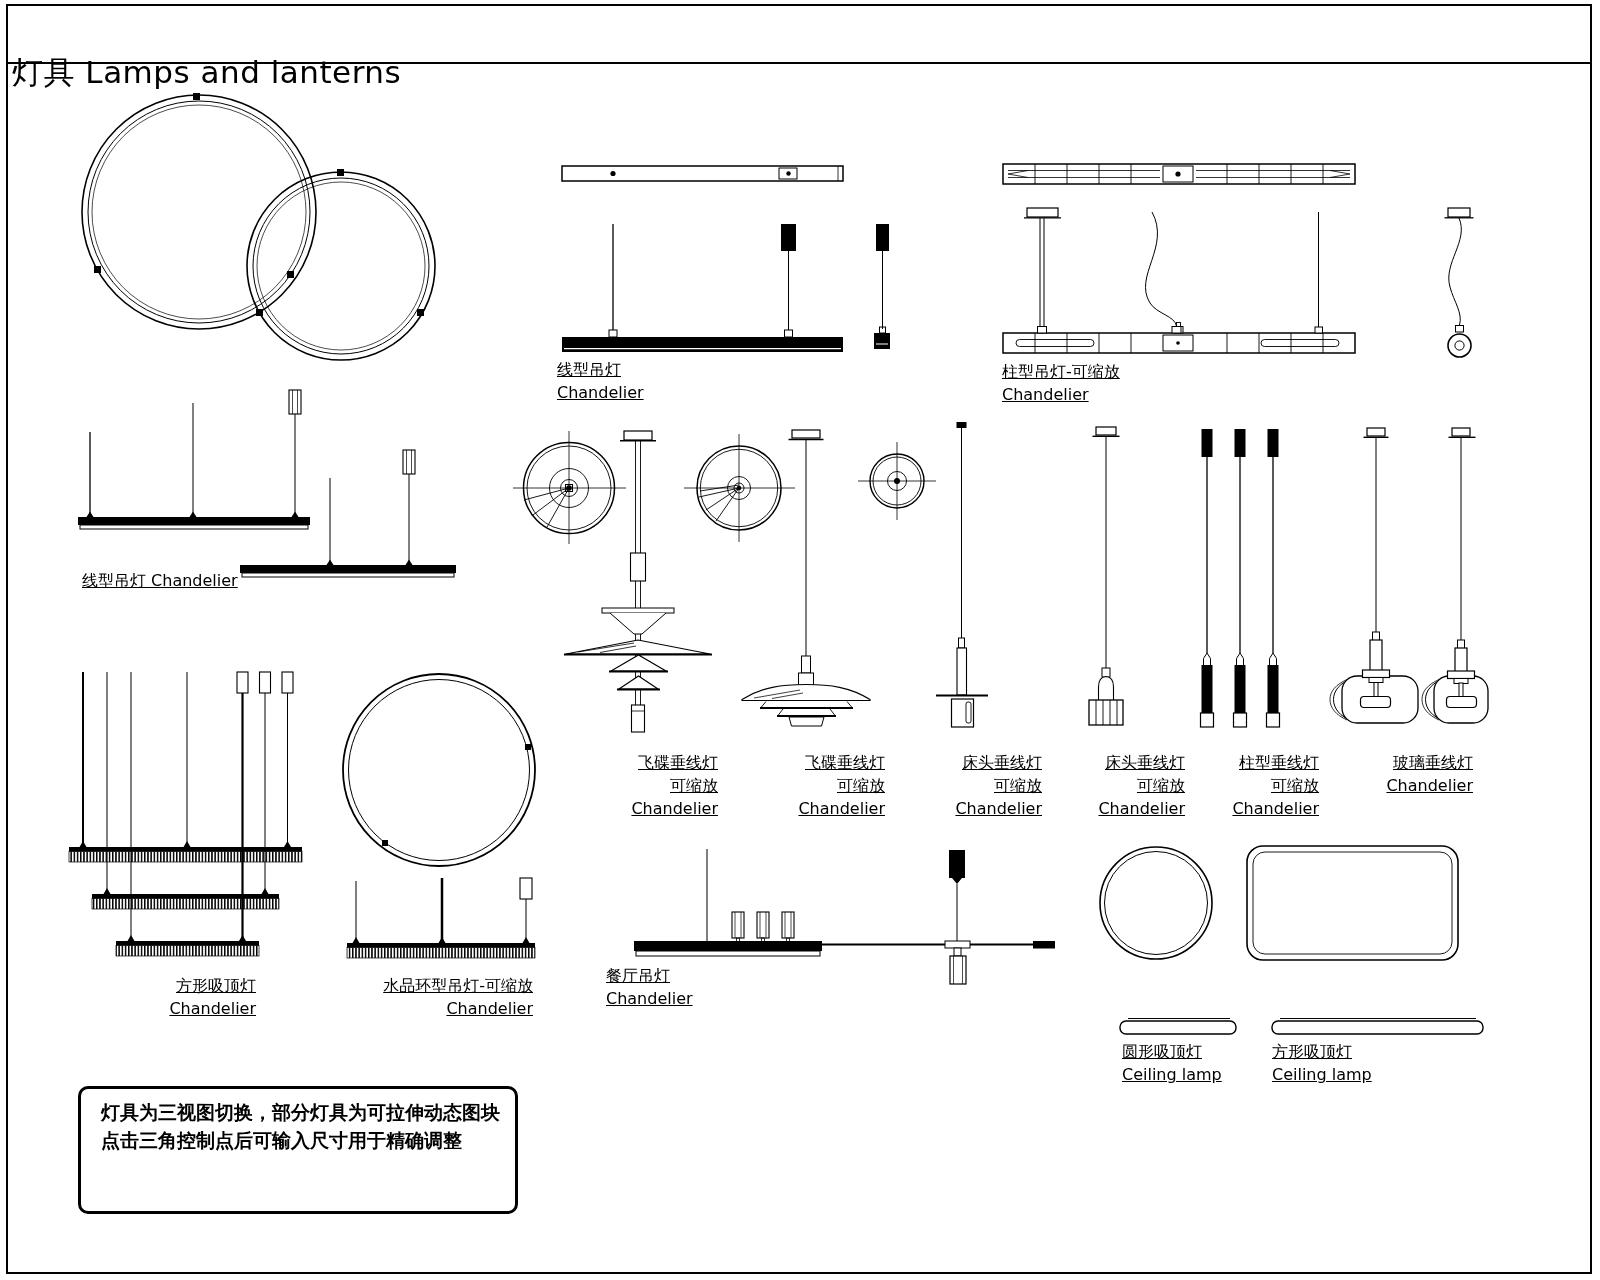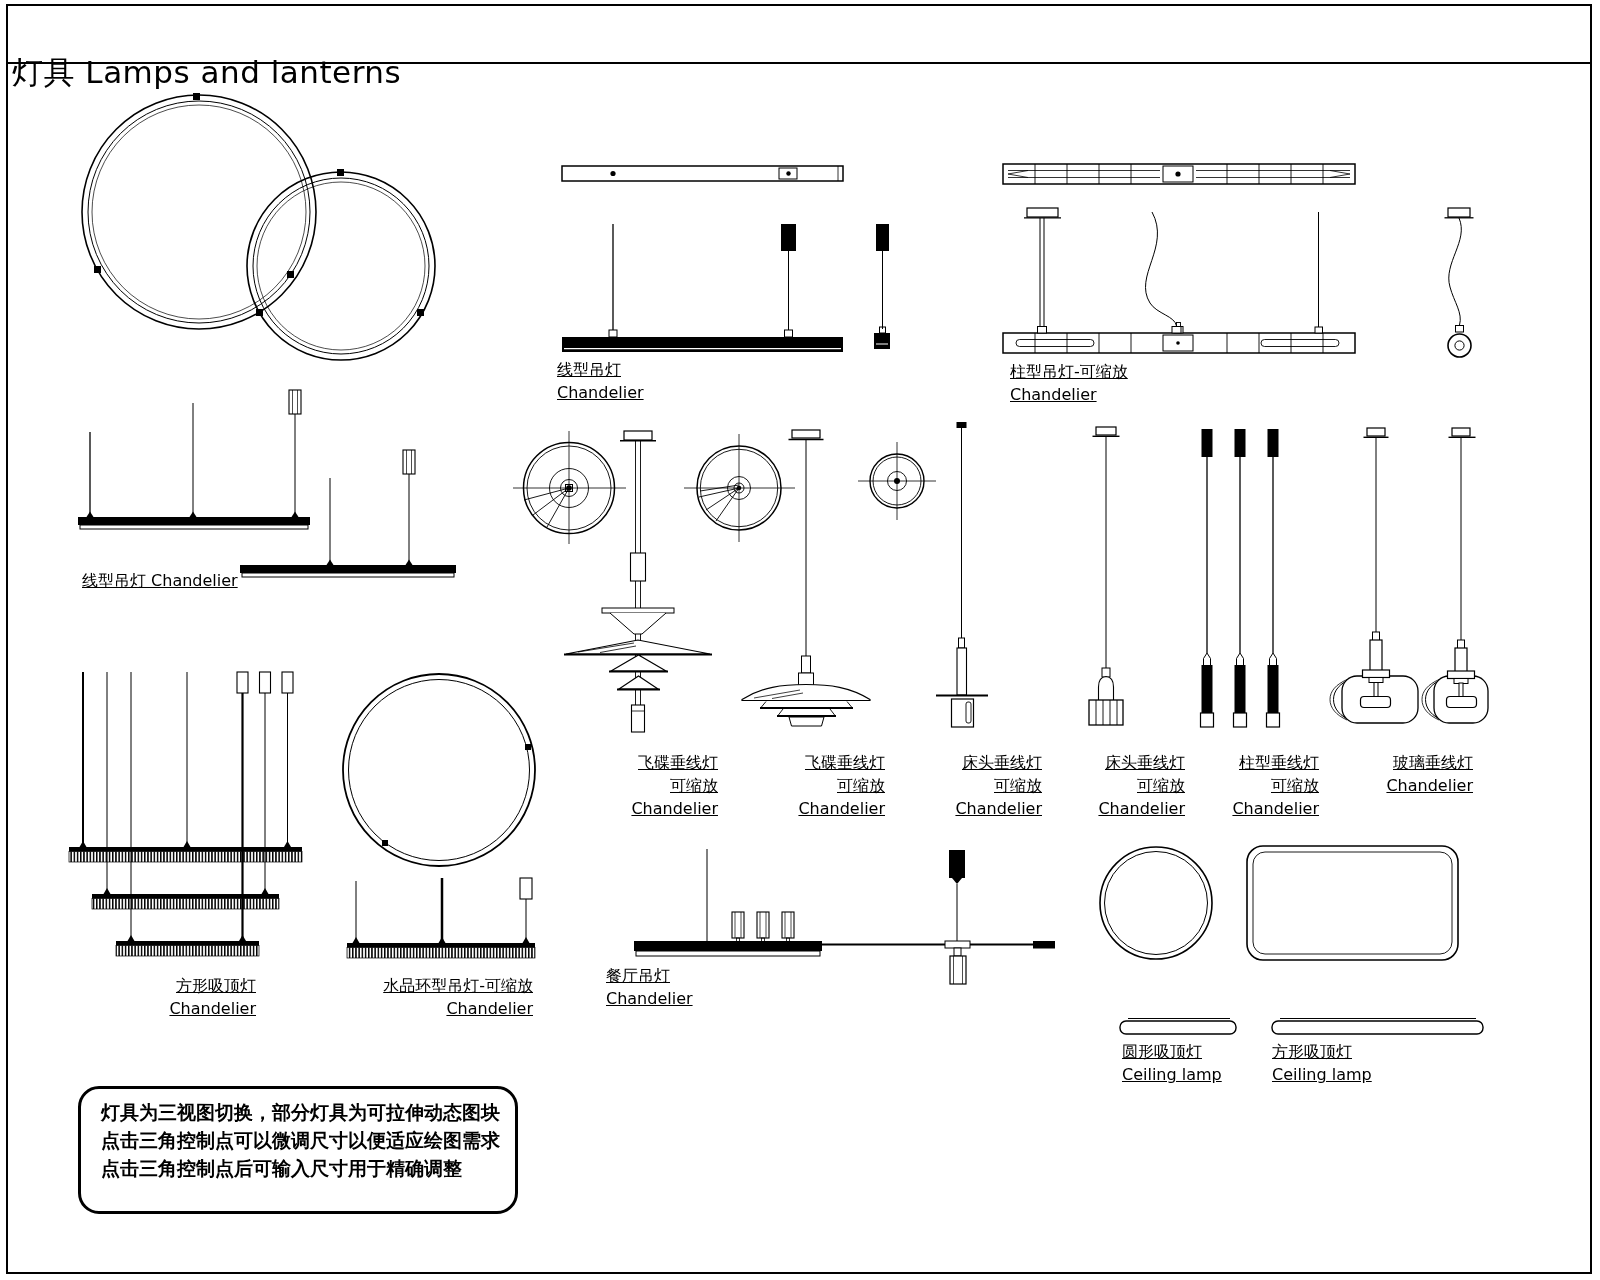--- a/index.html
+++ b/index.html
@@ -8,21 +8,21 @@
   .frame{position:absolute;left:6px;top:4px;width:1586px;height:1270px;
          border:2px solid #000;box-sizing:border-box;}
   .titlebar{position:absolute;left:8px;top:6px;width:1582px;height:58px;
             border-bottom:2px solid #000;box-sizing:border-box;}
   .title{position:absolute;left:12px;top:12px;font-size:31px;letter-spacing:.5px;white-space:nowrap;margin-top:40px;}
   svg.drawings{position:absolute;left:0;top:0;}
   .lbl{position:absolute;font-size:16px;line-height:23px;white-space:nowrap;text-decoration:underline;}
   .lbl.c{text-align:right;}
   .lbl span{display:block;}
   .note{position:absolute;left:78px;top:1086px;width:440px;height:128px;
-        border:3px solid #000;border-radius:21px;box-sizing:border-box;
+        border:3px solid #000;border-radius:10px;box-sizing:border-box;
         padding:9px 0 0 20px;font-size:19px;font-weight:bold;line-height:28px;white-space:nowrap;}
 </style>
 </head>
 <body>
 
 <div class="page">
   <div class="frame"></div>
   <div class="titlebar"></div>
   <div class="title">灯具 Lamps and lanterns</div>
 
@@ -407,21 +407,21 @@
         <rect x="1272" y="1021" width="211" height="13" rx="6" stroke-width="1.4"></rect>
       </g>
 
     </g>
   </svg>
 
   <div class="lbl" style="left:557px;top:358px;">
     <span>线型吊灯</span>
     <span>Chandelier</span>
   </div>
-  <div class="lbl" style="left:1002px;top:360px;margin-left:8px;">
+  <div class="lbl" style="left:1002px;top:360px;">
     <span>柱型吊灯-可缩放</span>
     <span>Chandelier</span>
   </div>
   <div class="lbl" style="left:82px;top:569px;">
     <span>线型吊灯 Chandelier</span>
   </div>
   <div class="lbl c" style="left:558px;top:751px;width:160px;">
     <span>飞碟垂线灯</span>
     <span>可缩放</span>
     <span>Chandelier</span>
@@ -466,16 +466,15 @@
     <span>圆形吸顶灯</span>
     <span>Ceiling lamp</span>
   </div>
   <div class="lbl" style="left:1272px;top:1040px;">
     <span>方形吸顶灯</span>
     <span>Ceiling lamp</span>
   </div>
 
   <div class="note">
     <div>灯具为三视图切换，部分灯具为可拉伸动态图块</div>
-    <div>点击三角控制点可以微调尺寸以便适应绘图需求</div>
     <div>点击三角控制点后可输入尺寸用于精确调整</div>
   </div>
 </div>
 
 </body></html>

